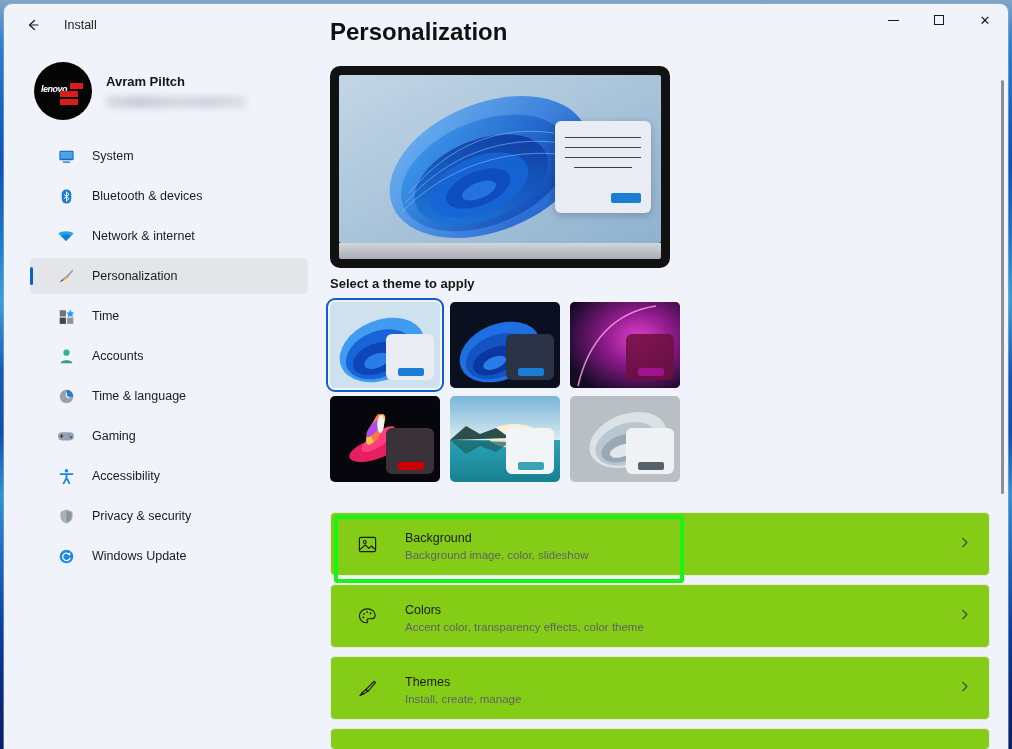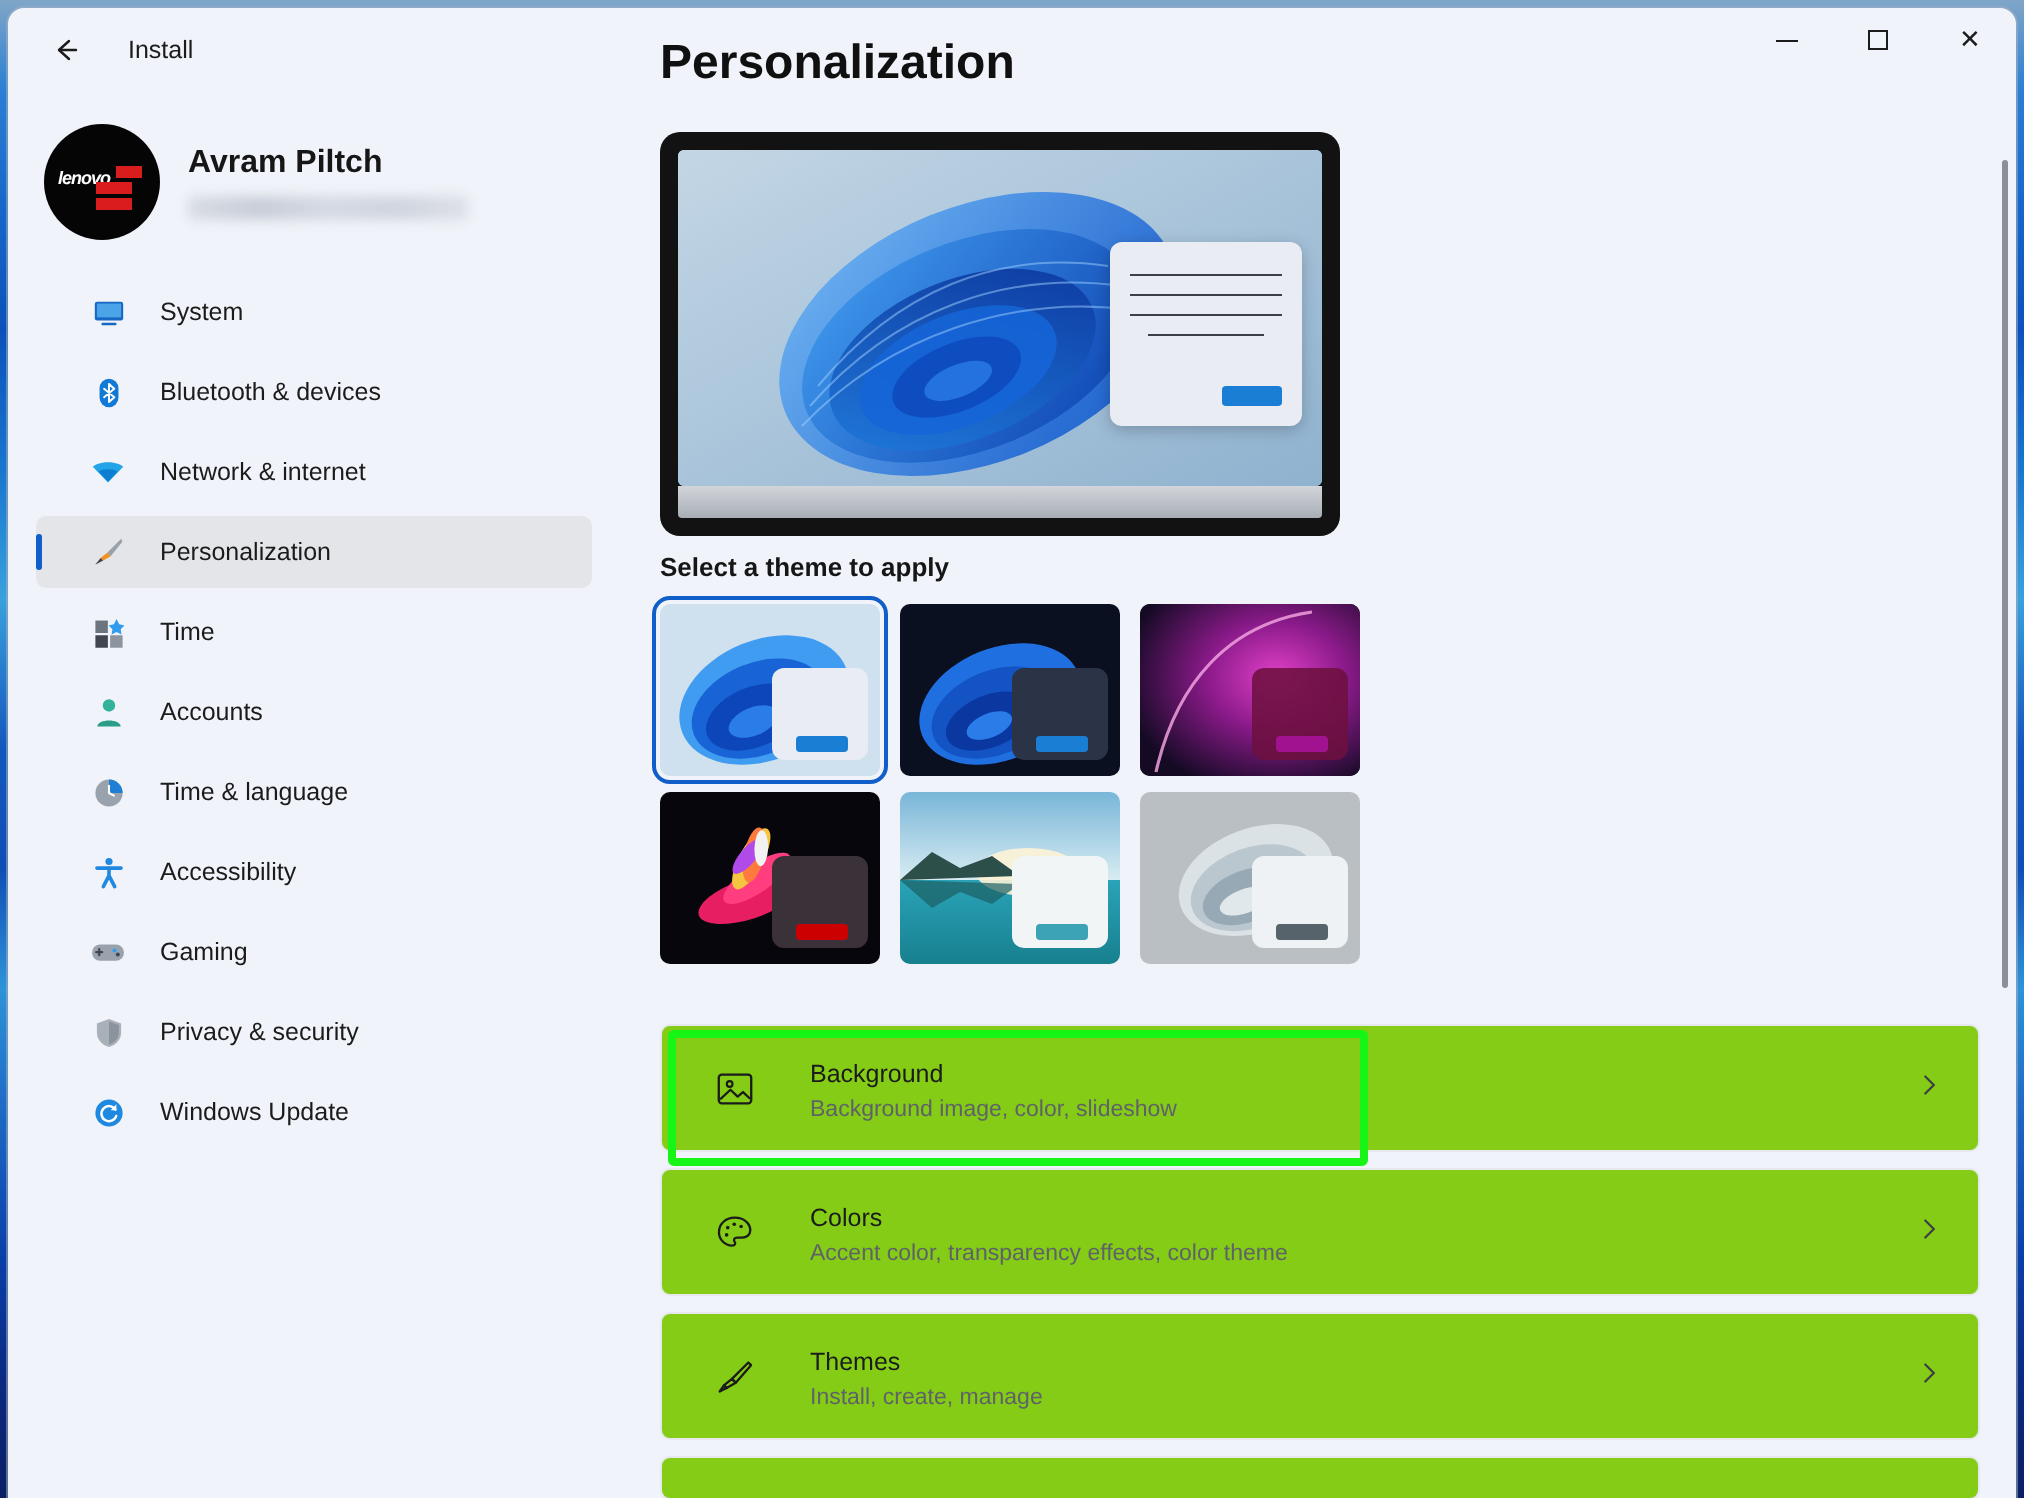--- a/index.html
+++ b/index.html
@@ -44,38 +44,38 @@
     width: 46px; height: 32px;
     display: flex; align-items: center; justify-content: center;
     color: #1b1b1b;
   }
   .wc-min { width: 11px; height: 1px; background: #1b1b1b; }
   .wc-max { width: 10px; height: 10px; border: 1px solid #1b1b1b; }
   .wc-x { font-size: 13px; line-height: 1; font-family: "DejaVu Sans", sans-serif; }
 
   
   .sidebar {
-    position: absolute; left: 0; top: 42px; width: 306px; height: 703px;
+    position: absolute; left: 12px; top: 42px; width: 306px; height: 703px;
   }
   .profile { display: flex; align-items: center; padding: 16px 0 0 18px; }
   .avatar {
     width: 58px; height: 58px; border-radius: 50%;
     background: #050505; position: relative; overflow: hidden; flex: none;
   }
   .avatar .lg {
     position: absolute; left: 7px; top: 22px;
     font-size: 9px; font-style: italic; font-weight: bold;
     color: #fff; letter-spacing: -.5px;
     font-family: "Liberation Sans", sans-serif;
   }
   .avatar .r1 { position:absolute; left:36px; top:21px; width:13px; height:6px; background:#d91c1c; }
   .avatar .r2 { position:absolute; left:26px; top:29px; width:18px; height:6px; background:#d91c1c; }
   .avatar .r3 { position:absolute; left:26px; top:37px; width:18px; height:6px; background:#d91c1c; }
   .pinfo { margin-left: 14px; }
-  .pname { font-size: 16px; font-weight: bold; color: #161616; }
+  .pname { font-size: 13px; font-weight: bold; color: #161616; }
   .pmail {
     margin-top: 7px; width: 140px; height: 12px; border-radius: 2px;
     background: linear-gradient(90deg,#d8dce4,#c8cdd8,#d5d9e2,#cfd4de,#dde0e7);
     filter: blur(3px);
   }
   .searchbox {
     margin: 24px 0 0 18px; width: 268px; height: 32px;
     background: #fbfbfd; border: 1px solid #dfe2ea;
     border-bottom-color: #9aa0ab;
     border-radius: 5px;
@@ -312,39 +312,39 @@
             <circle cx="9" cy="9" r="7.2" fill="#9aa3ad"></circle>
             <path d="M9 1.8 A7.2 7.2 0 0 1 16.2 9 L9 9 Z" fill="#1f7fd4"></path>
             <path d="M9 9 L9 5.2 M9 9 L11.6 10.4" stroke="#fff" stroke-width="1.1" stroke-linecap="round"></path>
           </svg>
         </span>
         <span class="nlabel">Time &amp; language</span>
       </div>
 
       <div class="navitem">
         <span class="nico">
-          <svg width="17" height="17" viewBox="0 0 18 18">
-            <circle cx="9" cy="2.9" r="1.9" fill="#1f88e0"></circle>
-            <path d="M2.6 6.4 H15.4" stroke="#1f88e0" stroke-width="1.9" stroke-linecap="round"></path>
-            <path d="M9 6.4 V10.4 M9 10.4 L6 16.2 M9 10.4 L12 16.2" stroke="#1f88e0" stroke-width="1.9" fill="none" stroke-linecap="round"></path>
-          </svg>
-        </span>
-        <span class="nlabel">Accessibility</span>
-      </div>
-
-      <div class="navitem">
-        <span class="nico">
           <svg width="18" height="18" viewBox="0 0 18 18">
             <rect x="1" y="5.2" width="16" height="8.2" rx="4.1" fill="#9aa3ad"></rect>
             <path d="M4.6 7.6 V10.6 M3.1 9.1 H6.1" stroke="#3f4650" stroke-width="1.1" stroke-linecap="round"></path>
             <circle cx="12.2" cy="8.2" r="1" fill="#2f9cf0"></circle>
             <circle cx="13.9" cy="10.3" r="1" fill="#3f4650"></circle>
           </svg>
         </span>
         <span class="nlabel">Gaming</span>
+      </div>
+
+      <div class="navitem">
+        <span class="nico">
+          <svg width="17" height="17" viewBox="0 0 18 18">
+            <circle cx="9" cy="2.9" r="1.9" fill="#1f88e0"></circle>
+            <path d="M2.6 6.4 H15.4" stroke="#1f88e0" stroke-width="1.9" stroke-linecap="round"></path>
+            <path d="M9 6.4 V10.4 M9 10.4 L6 16.2 M9 10.4 L12 16.2" stroke="#1f88e0" stroke-width="1.9" fill="none" stroke-linecap="round"></path>
+          </svg>
+        </span>
+        <span class="nlabel">Accessibility</span>
       </div>
 
       <div class="navitem">
         <span class="nico">
           <svg width="17" height="17" viewBox="0 0 18 18">
             <path d="M9 1.6 L15.4 4 V8.8 C15.4 12.8 12.6 15.4 9 16.4
                      C5.4 15.4 2.6 12.8 2.6 8.8 V4 Z" fill="#a9b0b9"></path>
             <path d="M9 2.9 L14.2 4.8 V8.8 C14.2 12.1 11.9 14.3 9 15.2 Z" fill="#8b939d"></path>
           </svg>
         </span>

